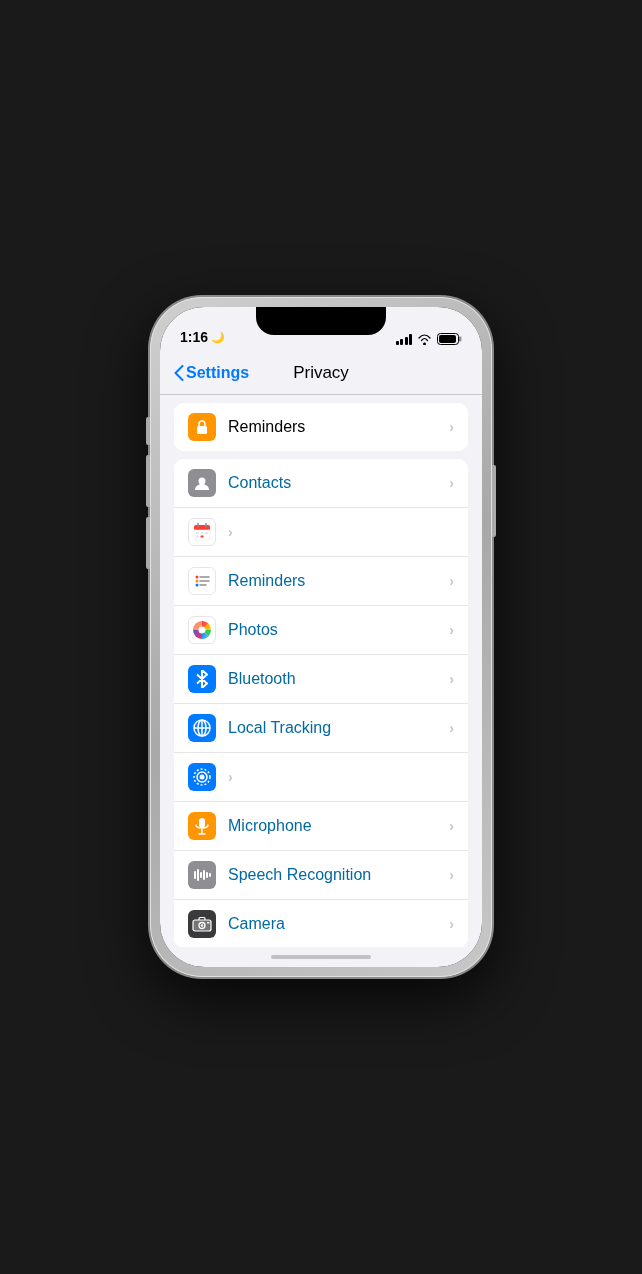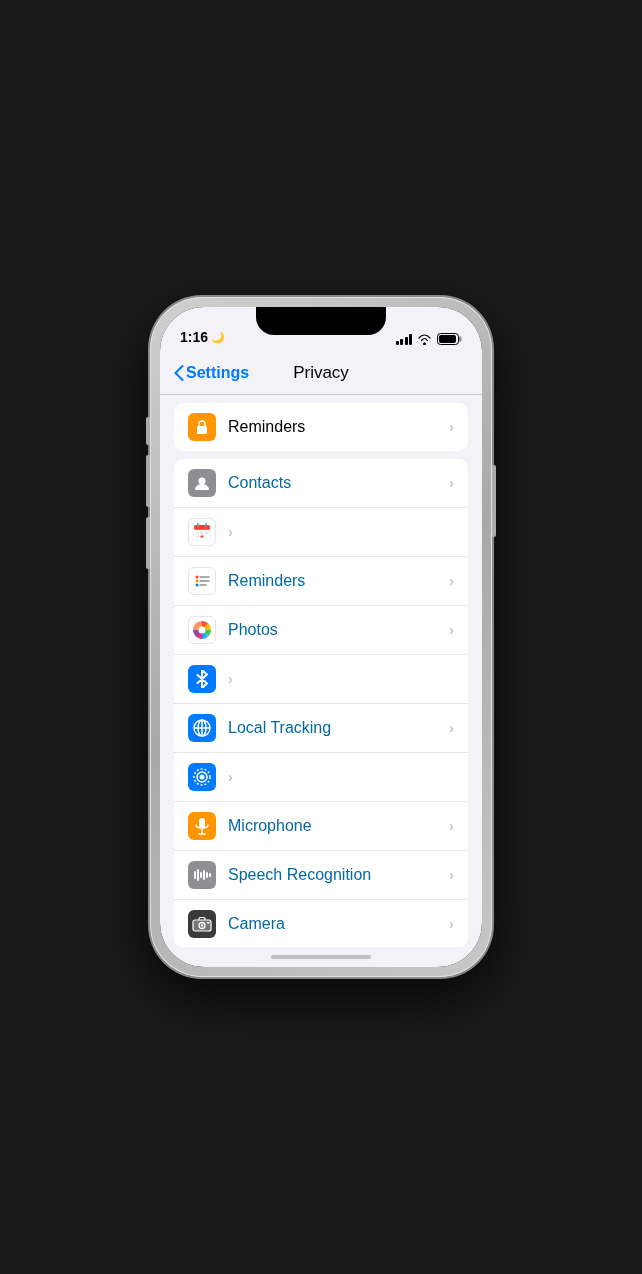--- a/index.html
+++ b/index.html
@@ -393,20 +393,21 @@
             <span class="item-label">Photos</span>
             <span class="chevron">›</span>
           </div>
 
           <div class="settings-item">
             <div class="item-icon icon-blue">
               <svg width="14" height="18" viewBox="0 0 14 18" fill="white">
                 <path d="M2 4.5L12 13.5L7 18V0L12 4.5L2 13.5" fill="none" stroke="white" stroke-width="2" stroke-linejoin="round"></path>
               </svg>
             </div>
+            <span class="item-label">Bluetooth</span>
             <span class="chevron">›</span>
           </div>
 
           <div class="settings-item">
             <div class="item-icon icon-blue">
               <svg width="18" height="18" viewBox="0 0 18 18" fill="white">
                 <circle cx="9" cy="9" r="8" fill="none" stroke="white" stroke-width="1.5"></circle>
                 <ellipse cx="9" cy="9" rx="4" ry="8" fill="none" stroke="white" stroke-width="1.5"></ellipse>
                 <line x1="1" y1="9" x2="17" y2="9" stroke="white" stroke-width="1.5"></line>
                 <line x1="9" y1="1" x2="9" y2="17" stroke="white" stroke-width="1.5"></line>

